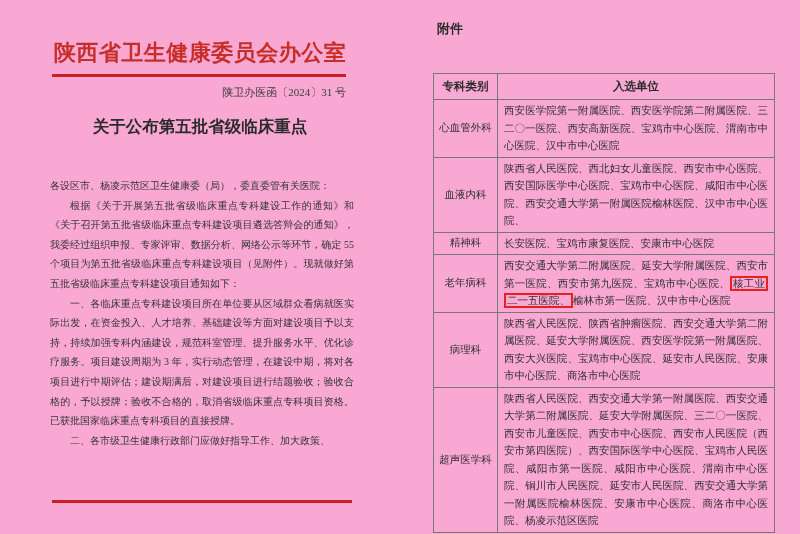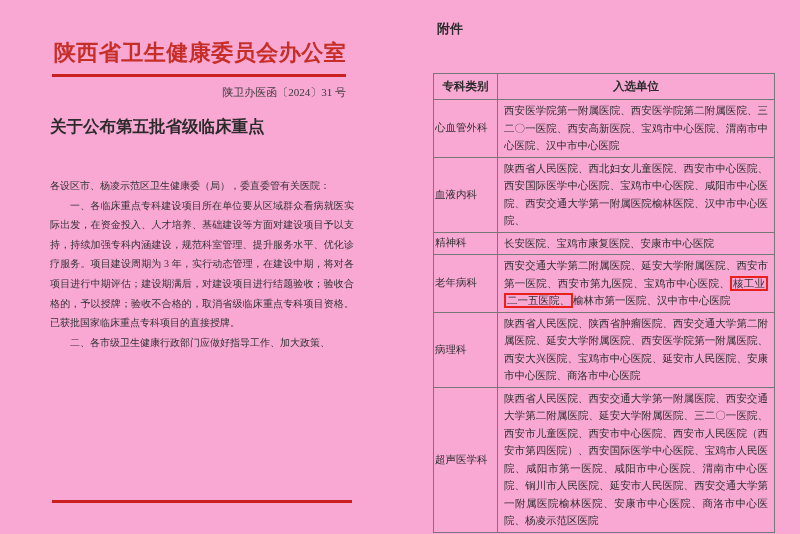--- a/index.html
+++ b/index.html
@@ -26,21 +26,21 @@
     white-space:nowrap;
   }
   .redline{position:absolute;height:3px;background:var(--divider-red);}
   .redline.header{top:74px;left:52px;width:294px;}
   .redline.footer{top:500px;left:52px;width:300px;}
   .docnum{
     position:absolute;top:85px;left:50px;width:296px;text-align:right;
     font-size:11px;color:#3a3a3a;
   }
   .title{
-    position:absolute;top:116px;left:50px;width:300px;text-align:left;
+    position:absolute;top:116px;left:50px;width:300px;text-align:center;
     font-size:16.5px;font-weight:bold;line-height:22px;color:#2b2b2b;
   }
   .body{
     position:absolute;top:176px;left:50px;width:304px;
     font-size:10px;line-height:19.6px;text-align:justify;color:#333;
   }
   .body p{margin:0;}
   .body p.indent{text-indent:2em;}
 
   
@@ -54,21 +54,21 @@
     border-collapse:collapse;table-layout:fixed;
   }
   table.project th,table.project td{
     border:1px solid var(--table-border);vertical-align:middle;
   }
   table.project th{
     font-size:11.5px;font-weight:bold;padding:5px 2px;text-align:center;color:#2b2b2b;
   }
   th.col-category{width:64px;}
   td.category{
-    width:64px;font-size:10.5px;color:#2f2f2f;padding:2px 1px;
+    width:64px;text-align:center;font-size:10.5px;color:#2f2f2f;padding:2px 1px;
   }
   td.units{
     font-size:10.5px;line-height:17.5px;text-align:justify;
     padding:2px 6px;color:#2f2f2f;
   }
   td.units .hl{
     border:2px solid var(--highlight-red);
     padding:0 1px;
     -webkit-box-decoration-break:clone;box-decoration-break:clone;
   }
@@ -80,20 +80,21 @@
 
   <section class="page left">
     <div class="agency">陕西省卫生健康委员会办公室</div>
     <div class="redline header"></div>
     <div class="docnum">陕卫办医函〔2024〕31 号</div>
     <h1 class="title">
       <span>关于公布第五批省级临床重点</span><br>
     </h1>
     <div class="body" id="body-paragraphs">
         <p class="">各设区市、杨凌示范区卫生健康委（局），委直委管有关医院：</p>
+        <p class="indent">根据《关于开展第五批省级临床重点专科建设工作的通知》和《关于召开第五批省级临床重点专科建设项目遴选答辩会的通知》，我委经过组织申报、专家评审、数据分析、网络公示等环节，确定 55 个项目为第五批省级临床重点专科建设项目（见附件）。现就做好第五批省级临床重点专科建设项目通知如下：</p>
         <p class="indent">一、各临床重点专科建设项目所在单位要从区域群众看病就医实际出发，在资金投入、人才培养、基础建设等方面对建设项目予以支持，持续加强专科内涵建设，规范科室管理、提升服务水平、优化诊疗服务。项目建设周期为 3 年，实行动态管理，在建设中期，将对各项目进行中期评估；建设期满后，对建设项目进行结题验收；验收合格的，予以授牌；验收不合格的，取消省级临床重点专科项目资格。已获批国家临床重点专科项目的直接授牌。</p>
         <p class="indent">二、各市级卫生健康行政部门应做好指导工作、加大政策、</p>
       </div>
     <div class="redline footer"></div>
   </section>
 
   <section class="page right">
     <div class="attach">附件</div>
     <table class="project">
       <thead>

